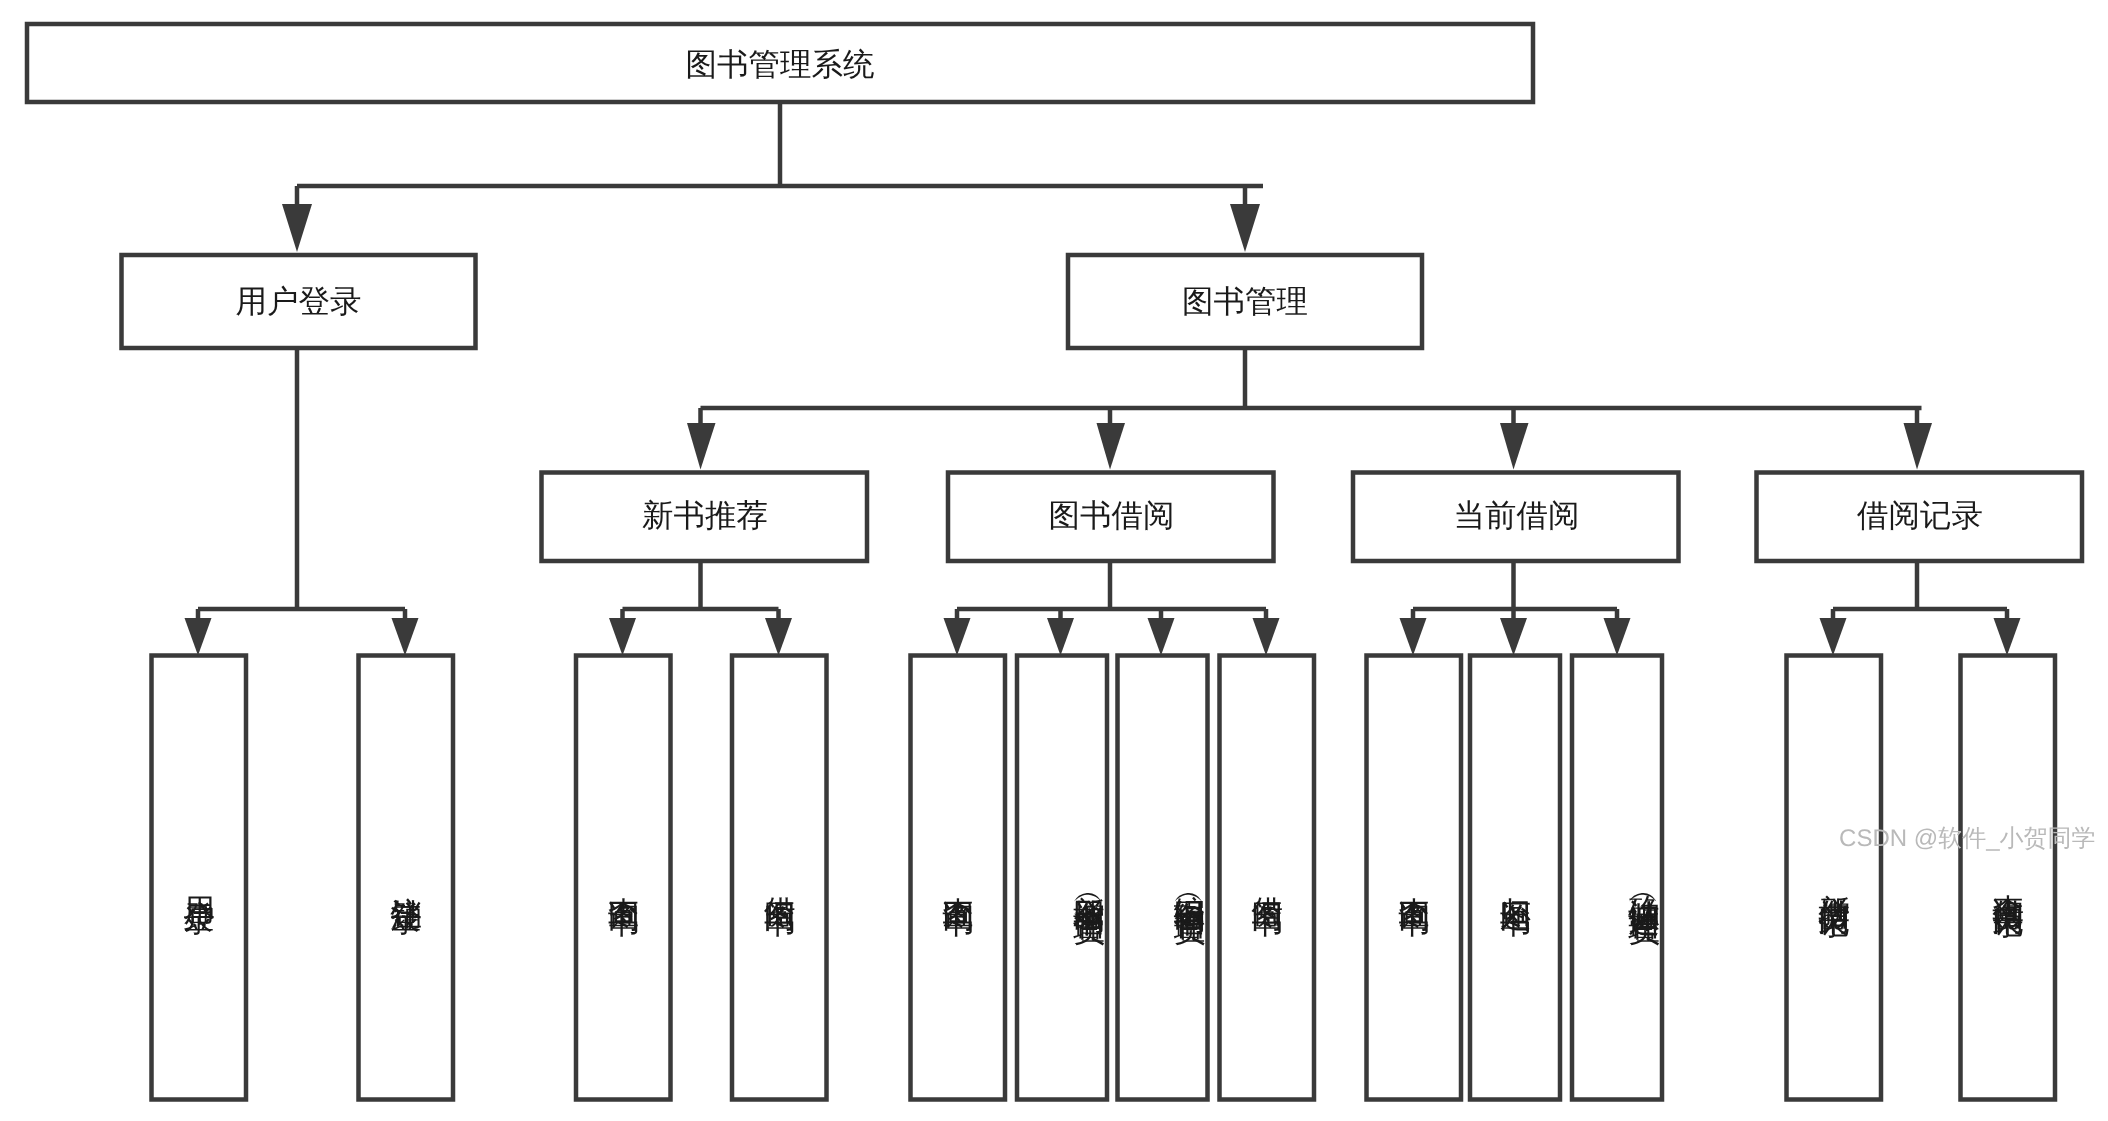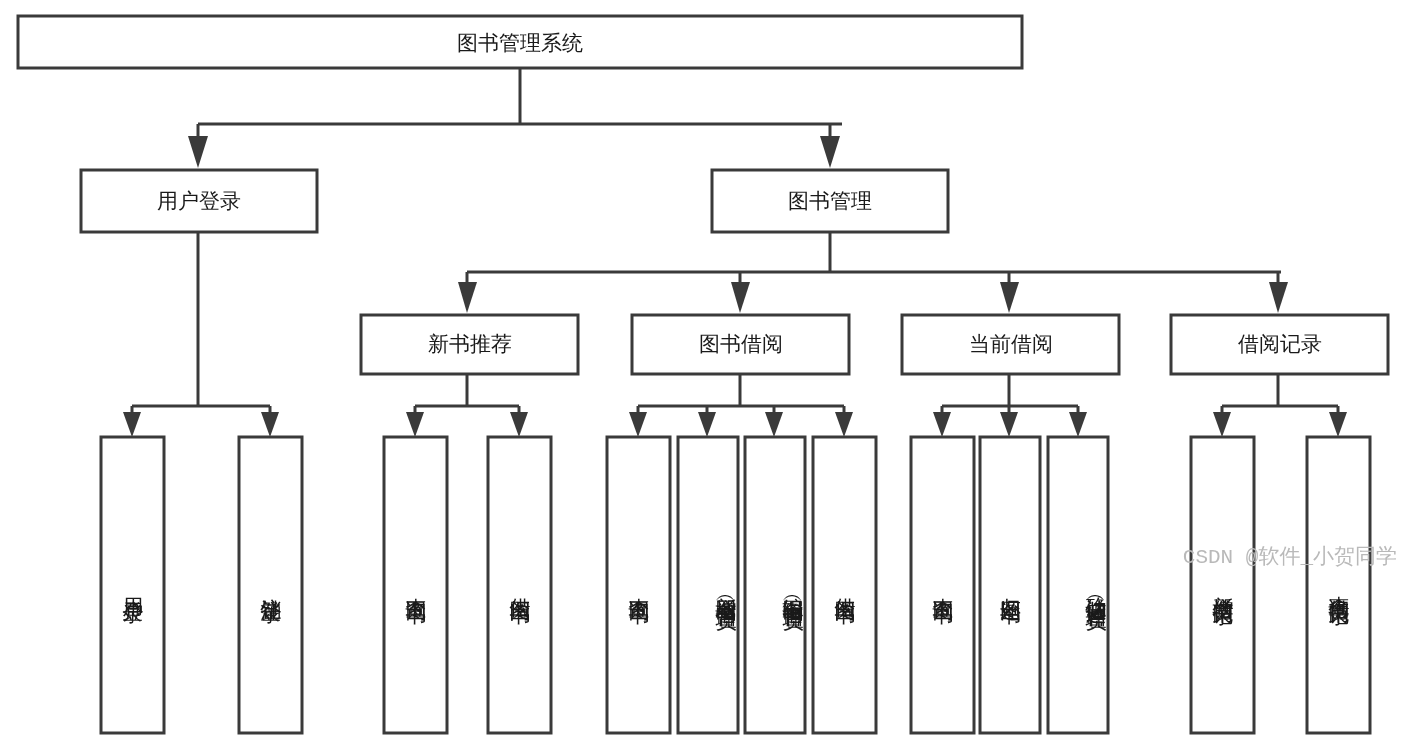--- a/index.html
+++ b/index.html
@@ -56,22 +56,22 @@
     align-items: center;
     justify-content: center;
     text-align: center;
     white-space: nowrap;
     pointer-events: none;
   }
   .watermark {
     position: absolute;
     right: 8px;
     bottom: 6px;
-    font-family: Liberation Mono, monospace;
-    font-size: 21px;
+    font-family: Liberation Sans, sans-serif;
+    font-size: 16px;
     color: #b9b9b9;
     white-space: nowrap;
   }
 </style>
 </head>
 <body>
 
 <div id="diagram-root">
 
   <svg class="flow" viewBox="0 0 1405 747">

